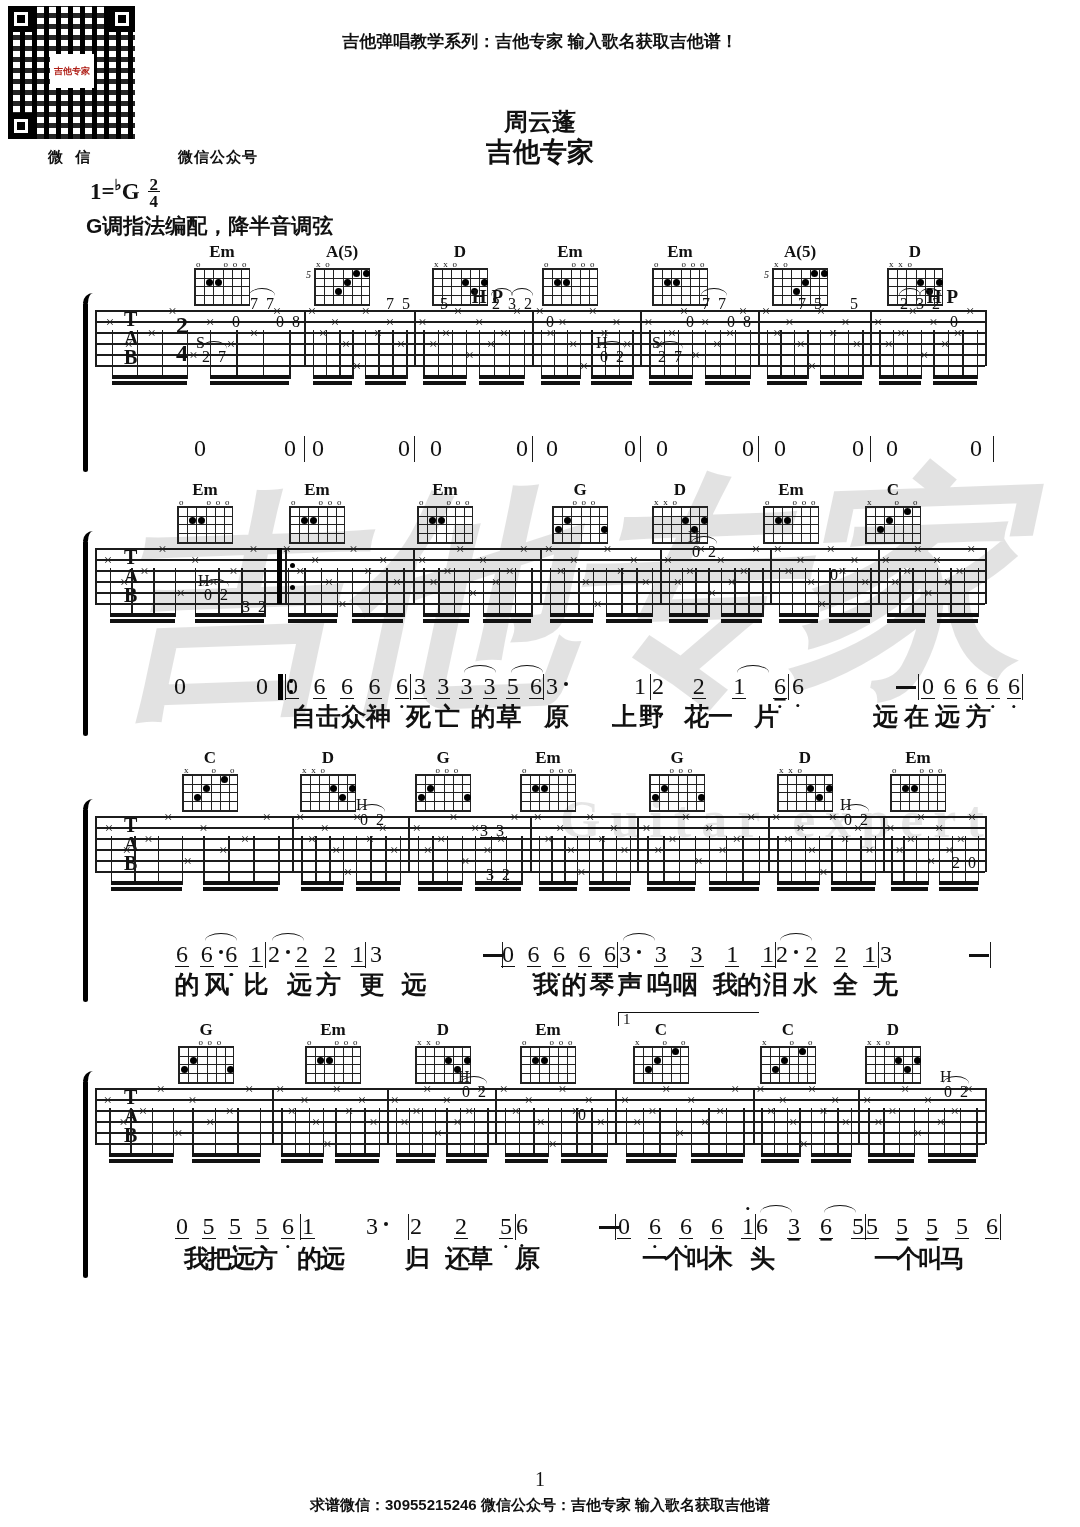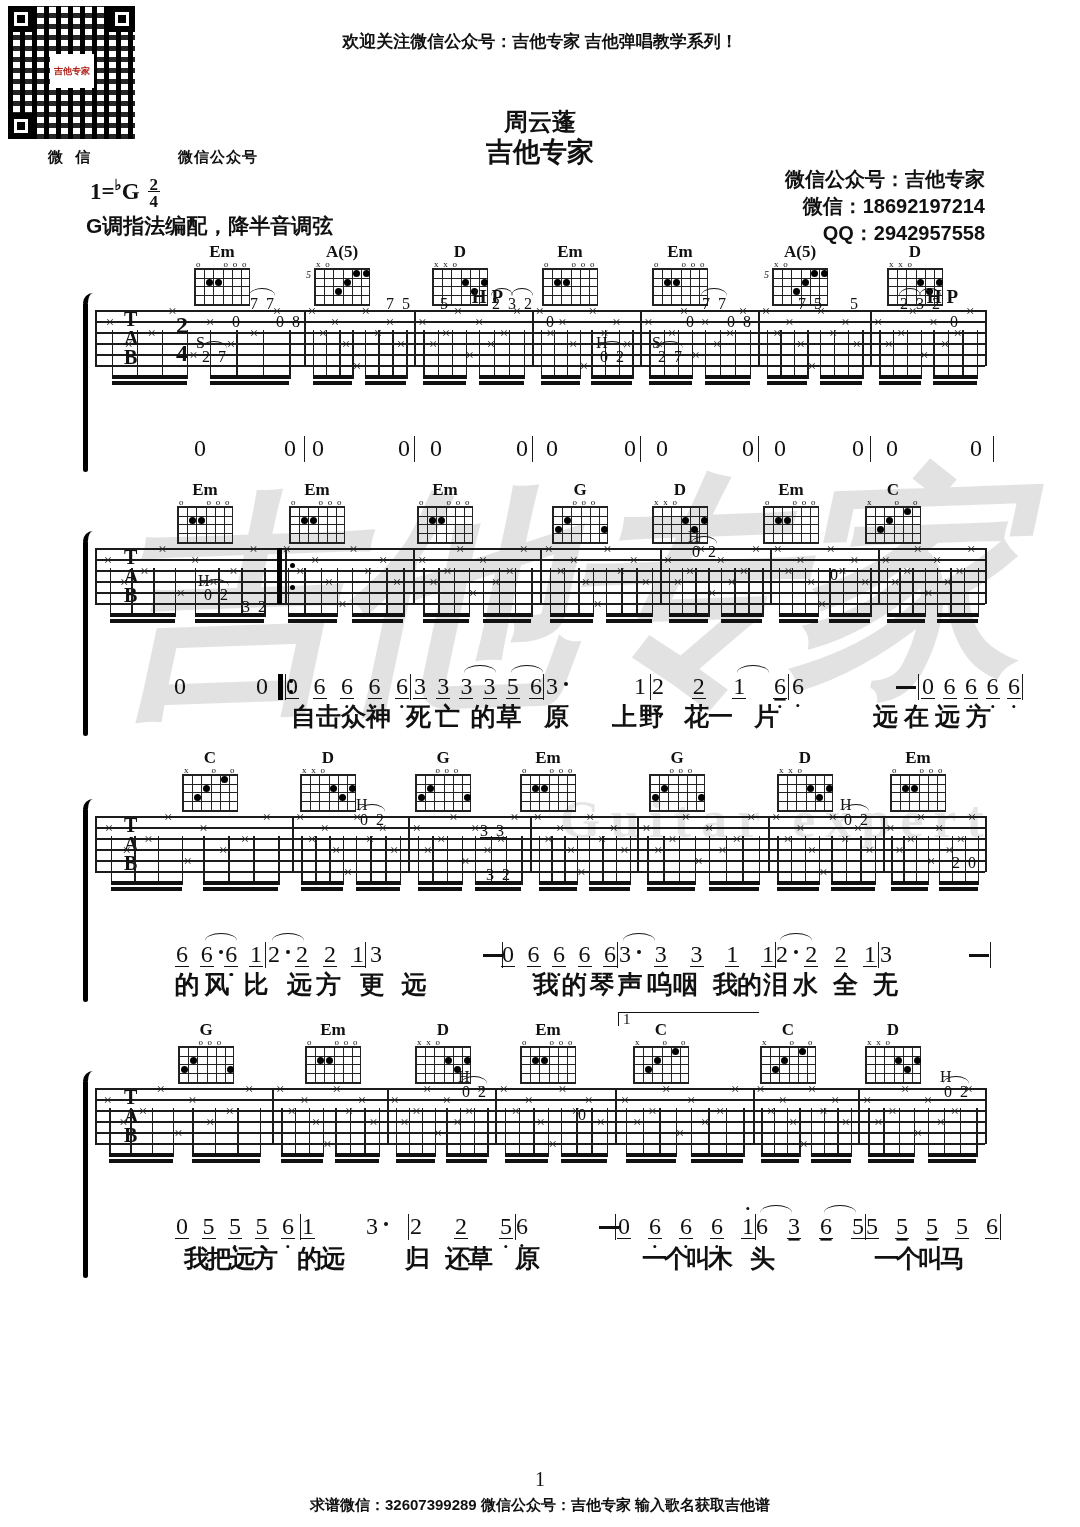--- a/index.html
+++ b/index.html
@@ -83,28 +83,23 @@
 
   <div class="qr" style="left:8px;top:6px;width:127px;height:133px;">
     <span class="fnd" style="left:0;top:0;"></span>
     <span class="fnd" style="right:0;top:0;"></span>
     <span class="fnd" style="left:0;bottom:0;"></span>
     <span class="ctr cjk" style="left:42px;top:48px;width:44px;height:34px;color:#b02018;">吉他专家</span>
   </div>
   <div class="qrlabel cjk" style="left:48px;top:148px;">微 信</div>
   <div class="qrlabel cjk" style="left:178px;top:148px;letter-spacing:1px;">微信公众号</div>
 
-  <div class="promo cjk">欢迎关注微信公众号：吉他专家 吉他弹唱教学系列！</div>
+  <div class="promo cjk">吉他弹唱教学系列：吉他专家 输入歌名获取吉他谱！</div>
   <div class="artist cjk">周云蓬</div>
   <div class="episode cjk">吉他专家</div>
-  <div class="contact cjk">
-    <div>微信公众号：吉他专家</div>
-    <div>微信：18692197214</div>
-    <div>QQ：2942957558</div>
-  </div>
   <div class="keysig">
     <span>1=</span><span class="flat">♭</span><span>G</span><span class="tsig"><span>2</span><br><span style="border-top:1.5px solid #111;padding:0 2px;">4</span></span>
   </div>
   <div class="tuning cjk">G调指法编配，降半音调弦</div>
 
   <div id="music">
       <div class="brace" style="left: 83px; top: 302px; height: 170px;"></div>
       <div class="sline" style="left: 95px; top: 310px; width: 890px;"></div>
       <div class="sline" style="left: 95px; top: 321px; width: 890px;"></div>
       <div class="sline" style="left: 95px; top: 332px; width: 890px;"></div>
@@ -1437,14 +1432,14 @@
       </div>
       <div class="lyr cjk" style="left: 874px; top: 1242px;">
         <span style="width: 22px;">一</span>
         <span style="width: 22px;">个</span>
         <span style="width: 22px;">叫</span>
         <span style="width: 22px;">马</span>
       </div>
     </div>
 
   <div class="pagenum">1</div>
-  <div class="footerline cjk">求谱微信：32607399289 微信公众号：吉他专家 输入歌名获取吉他谱</div>
+  <div class="footerline cjk">求谱微信：30955215246 微信公众号：吉他专家 输入歌名获取吉他谱</div>
 </div>
 
 </body></html>

